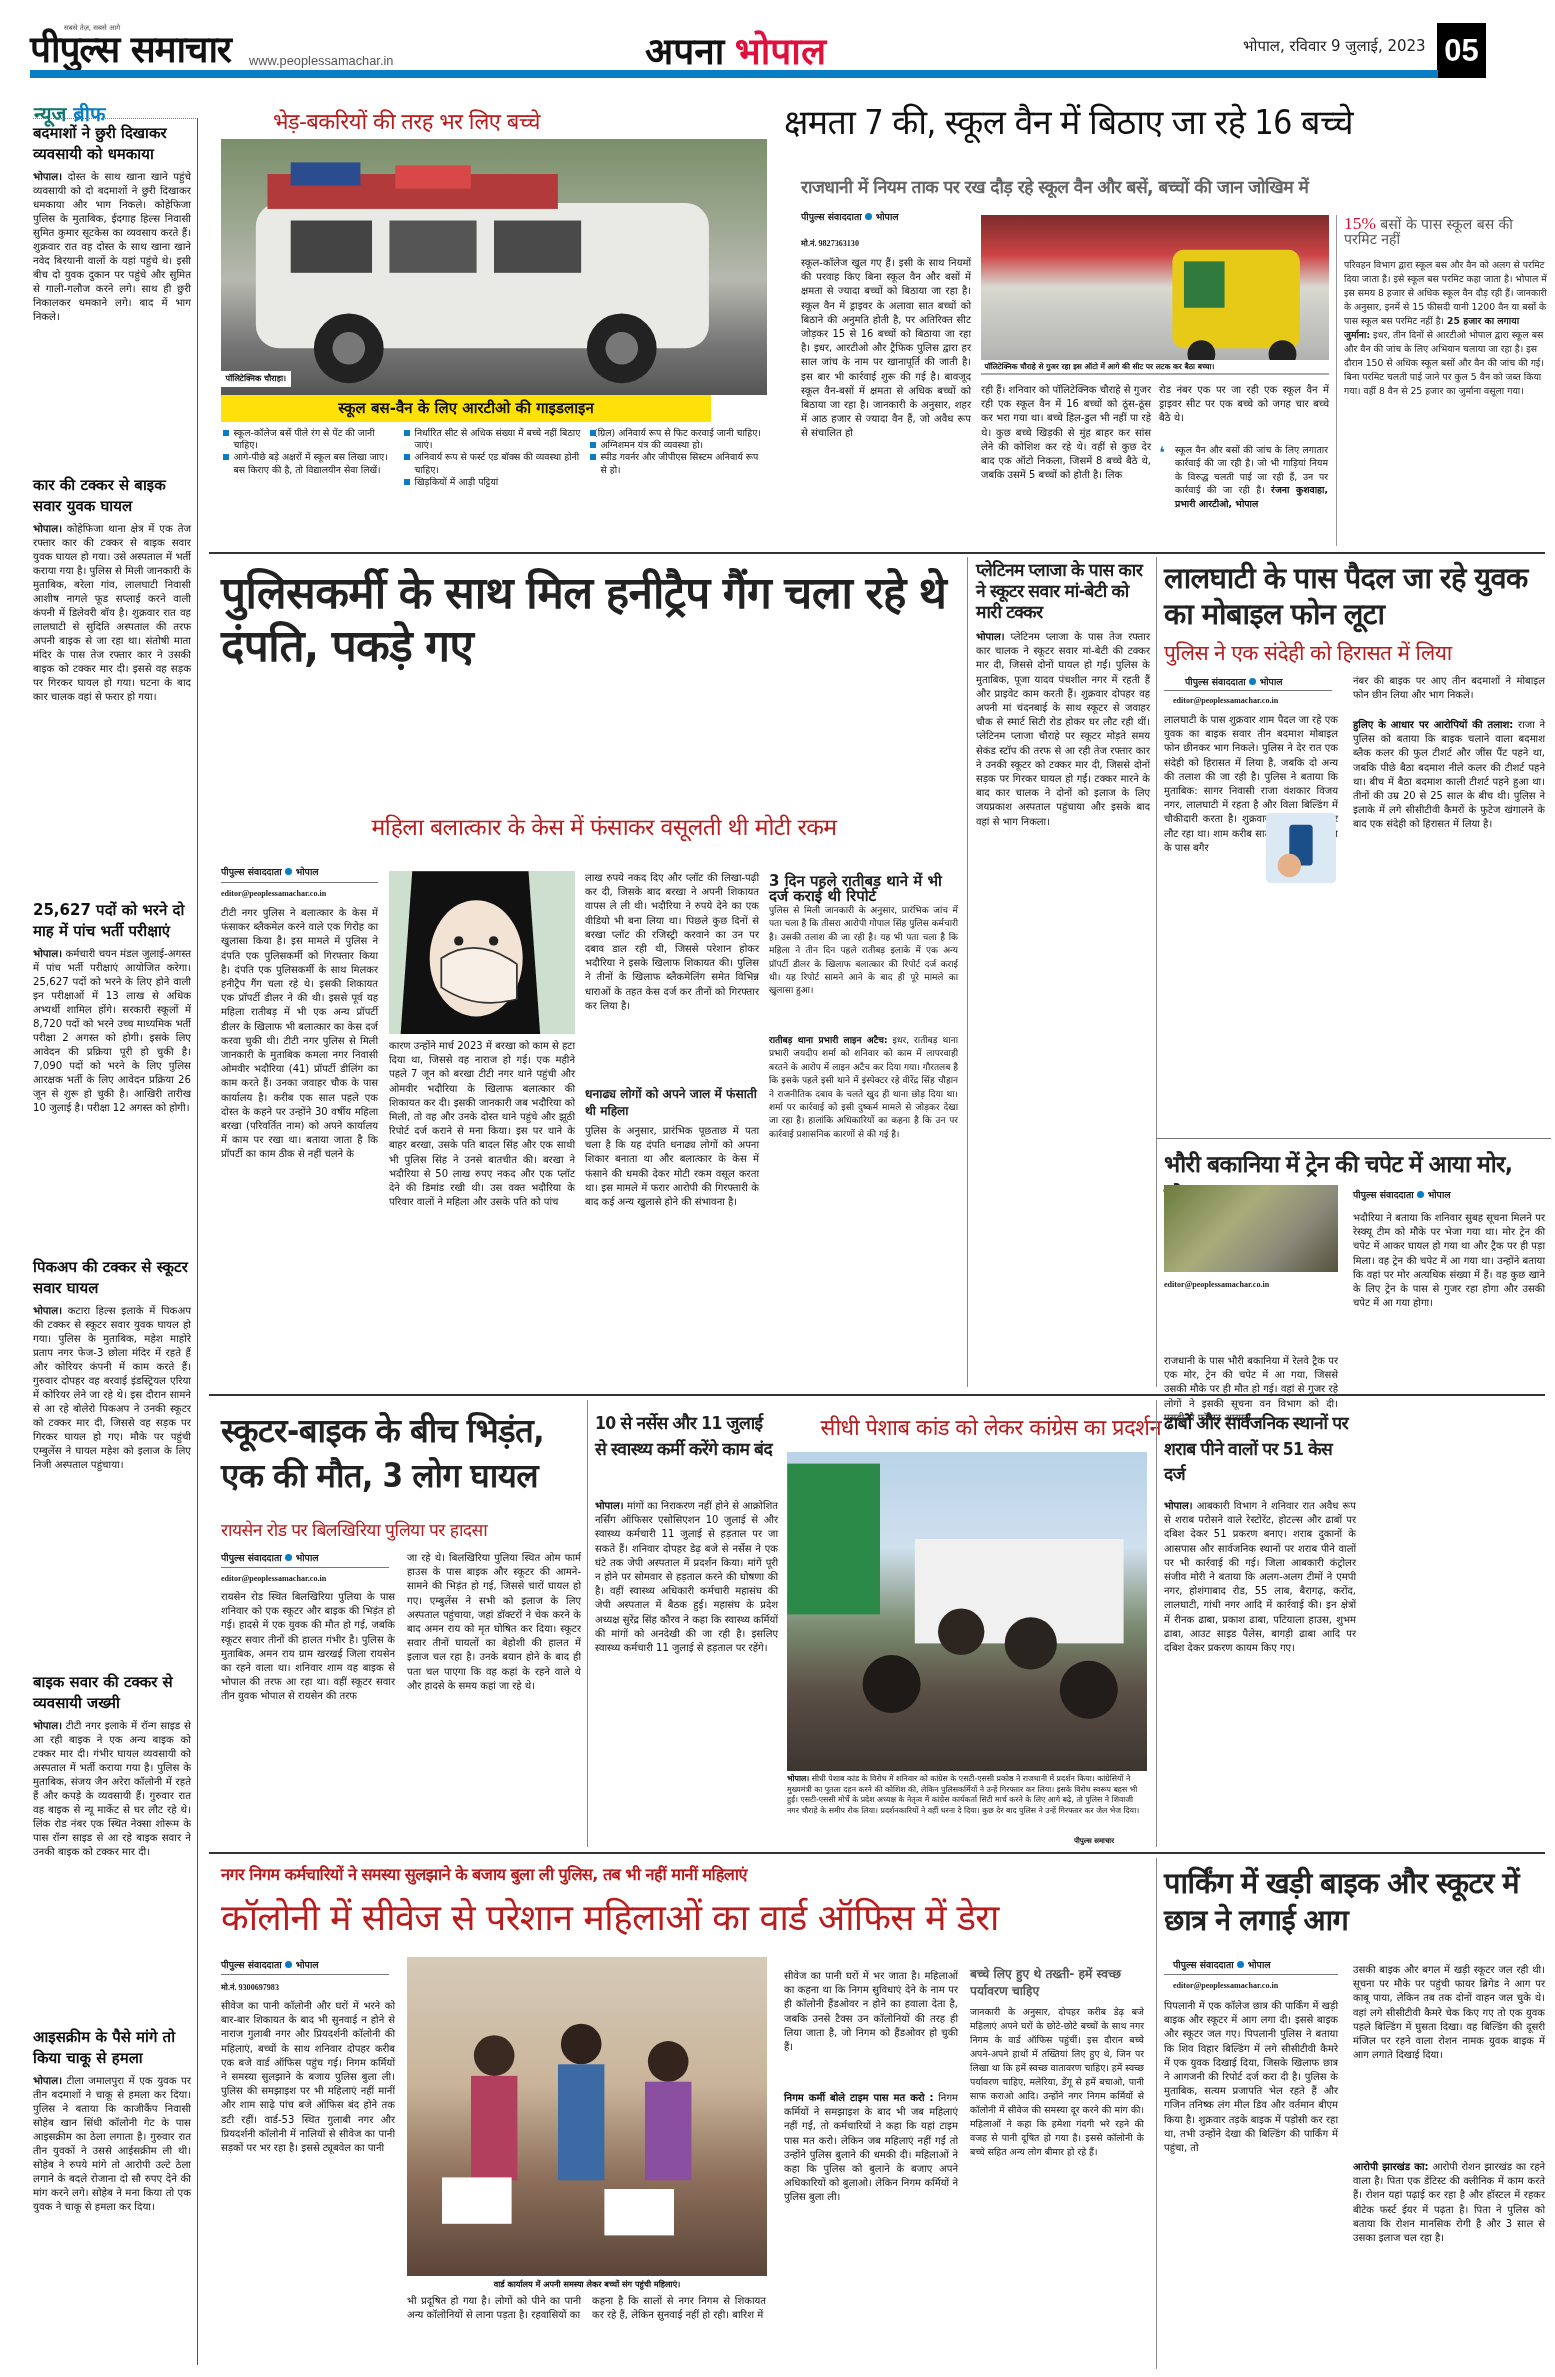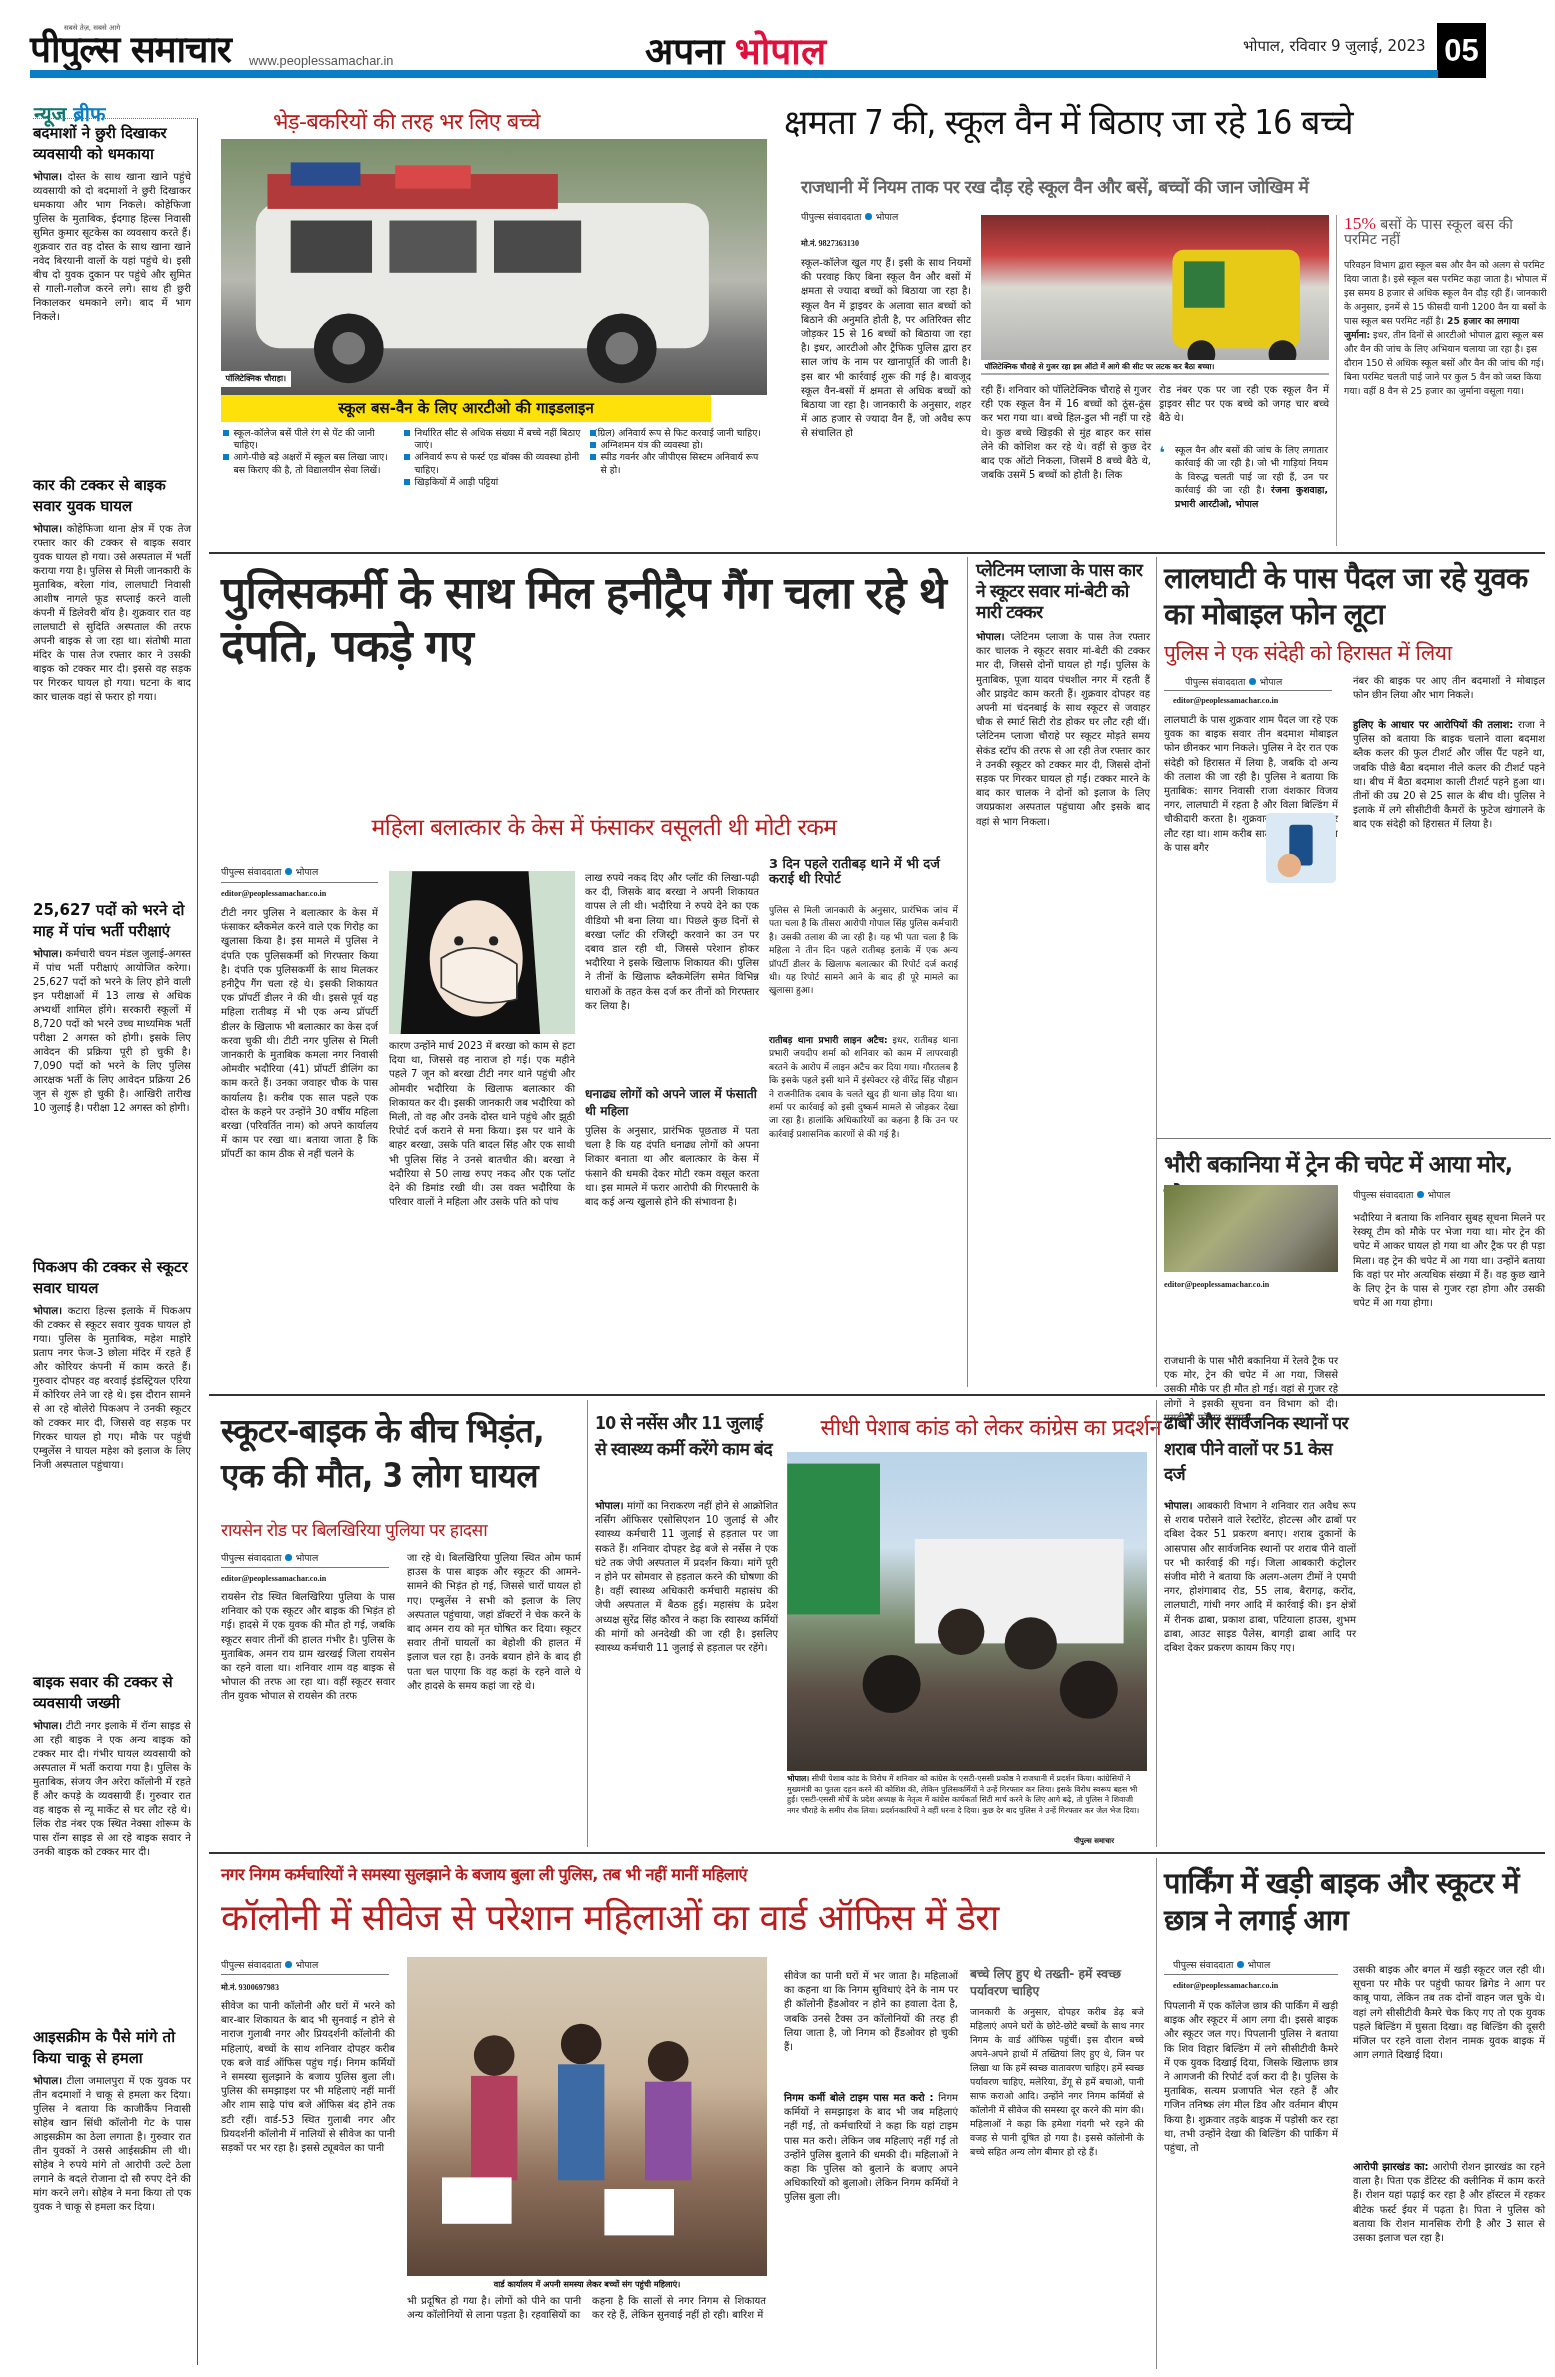--- a/index.html
+++ b/index.html
@@ -18,21 +18,21 @@
 .hrule{position:absolute;height:1.2px;background:#777}
 .brief-head{left:34px;top:100px;font-size:20px;font-weight:bold}
 .brief-head .r{color:#0f766e}.brief-head .bl{color:#0a7dc4}
 .brief{position:absolute;left:33px;width:158px}
 .brief h3{font-size:15px;font-weight:bold;line-height:21px;margin-bottom:4.6px;font-family:"DejaVu Sans",sans-serif}
 .brief p{font-size:10.2px;line-height:14px;text-align:justify}
 .brief p b{font-weight:bold}
 .hl{position:absolute;font-family:"DejaVu Sans Condensed","DejaVu Sans",sans-serif;font-weight:bold;color:#222;letter-spacing:-0.6px}
 .sub{position:absolute;font-family:"DejaVu Sans",sans-serif;color:#b91c1c;letter-spacing:-0.6px}
 .photo{position:absolute;overflow:hidden}
-.byline{position:absolute;font-size:9.3px;font-weight:normal;color:#222}
+.byline{position:absolute;font-size:9.3px;font-weight:bold;color:#222}
 .byline .dot{display:inline-block;width:7px;height:7px;border-radius:50%;background:#0a7dc4;margin:0 3.5px}
 .email{position:absolute;font-size:8.1px;color:#222;font-family:"Liberation Serif",serif;font-weight:bold}
 .col{position:absolute;font-size:10px;line-height:14.2px;text-align:justify;color:#111}
 .col b{font-weight:bold}
 .caption{position:absolute;font-size:8.1px;line-height:11px;color:#111;background:#fff}
 .guideline{position:absolute;background:#ffe10a;text-align:center;font-weight:bold;font-size:15px}
 .glist{position:absolute;font-size:9.3px;line-height:12.2px}
 .glist li{list-style:none;position:relative;padding-left:10.5px}
 .glist li:before{content:"";position:absolute;left:0;top:2.9px;width:5.8px;height:5.8px;background:#0a7dc4}
 .info-title{position:absolute;font-size:14px;font-weight:normal;color:#555;line-height:15px}
@@ -152,21 +152,21 @@
       <ellipse cx="150" cy="150" rx="80" ry="100" fill="#f2e3d5"></ellipse>
       <path d="M90 150 Q150 110 220 160 L220 220 Q150 240 90 200 Z" fill="#f8efe6" stroke="#333" stroke-width="3"></path>
       <circle cx="120" cy="120" r="8" fill="#222"></circle>
       <circle cx="180" cy="120" r="8" fill="#222"></circle>
     </svg>
 </div>
 <div class="col" style="left:389px;top:1039px;width:186px">कारण उन्होंने मार्च 2023 में बरखा को काम से हटा दिया था, जिससे वह नाराज हो गई। एक महीने पहले 7 जून को बरखा टीटी नगर थाने पहुंची और ओमवीर भदौरिया के खिलाफ बलात्कार की शिकायत कर दी। इसकी जानकारी जब भदौरिया को मिली, तो वह और उनके दोस्त थाने पहुंचे और झूठी रिपोर्ट दर्ज कराने से मना किया। इस पर थाने के बाहर बरखा, उसके पति बादल सिंह और एक साथी भी पुलिस सिंह ने उनसे बातचीत की। बरखा ने भदौरिया से 50 लाख रुपए नकद और एक प्लॉट देने की डिमांड रखी थी। उस वक्त भदौरिया के परिवार वालों ने महिला और उसके पति को पांच</div>
 <div class="col" style="left:585px;top:871px;width:174px">लाख रुपये नकद दिए और प्लॉट की लिखा-पढ़ी कर दी, जिसके बाद बरखा ने अपनी शिकायत वापस ले ली थी। भदौरिया ने रुपये देने का एक वीडियो भी बना लिया था। पिछले कुछ दिनों से बरखा प्लॉट की रजिस्ट्री करवाने का उन पर दबाव डाल रही थी, जिससे परेशान होकर भदौरिया ने इसके खिलाफ शिकायत की। पुलिस ने तीनों के खिलाफ ब्लैकमेलिंग समेत विभिन्न धाराओं के तहत केस दर्ज कर तीनों को गिरफ्तार कर लिया है।</div>
 <div class="sidehead" style="left:585px;top:1086px;width:174px">धनाढ्य लोगों को अपने जाल में फंसाती थी महिला</div>
 <div class="col" style="left:585px;top:1124px;width:174px">पुलिस के अनुसार, प्रारंभिक पूछताछ में पता चला है कि यह दंपति धनाढ्य लोगों को अपना शिकार बनाता था और बलात्कार के केस में फंसाने की धमकी देकर मोटी रकम वसूल करता था। इस मामले में फरार आरोपी की गिरफ्तारी के बाद कई अन्य खुलासे होने की संभावना है।</div>
-<div class="sidehead" style="left:769px;top:856px;width:189px;font-size:13px;line-height:15px">3 दिन पहले रातीबड़ थाने में भी दर्ज कराई थी रिपोर्ट</div>
+<div class="sidehead" style="left:769px;top:874px;width:189px;font-size:15px;line-height:15px">3 दिन पहले रातीबड़ थाने में भी दर्ज कराई थी रिपोर्ट</div>
 <div class="col" style="left:769px;top:904px;width:189px;font-size:9px;line-height:13.4px">पुलिस से मिली जानकारी के अनुसार, प्रारंभिक जांच में पता चला है कि तीसरा आरोपी गोपाल सिंह पुलिस कर्मचारी है। उसकी तलाश की जा रही है। यह भी पता चला है कि महिला ने तीन दिन पहले रातीबड़ इलाके में एक अन्य प्रॉपर्टी डीलर के खिलाफ बलात्कार की रिपोर्ट दर्ज कराई थी। यह रिपोर्ट सामने आने के बाद ही पूरे मामले का खुलासा हुआ।</div>
 <div class="col" style="left:769px;top:1034px;width:189px;font-size:9px;line-height:13.4px"><b>रातीबड़ थाना प्रभारी लाइन अटैच:</b><span> इधर, रातीबड़ थाना प्रभारी जयदीप शर्मा को शनिवार को काम में लापरवाही बरतने के आरोप में लाइन अटैच कर दिया गया। गौरतलब है कि इसके पहले इसी थाने में इंस्पेक्टर रहे वीरेंद्र सिंह चौहान ने राजनीतिक दबाव के चलते खुद ही थाना छोड़ दिया था। शर्मा पर कार्रवाई को इसी दुष्कर्म मामले से जोड़कर देखा जा रहा है। हालांकि अधिकारियों का कहना है कि उन पर कार्रवाई प्रशासनिक कारणों से की गई है।</span></div>
 
 <div class="vrule" style="left:967px;top:557px;height:830px;width:0.6px;background:#888"></div>
 
 <div class="hl" style="left:976px;top:560px;width:174px;font-size:17.4px;line-height:21px">प्लेटिनम प्लाजा के पास कार ने स्कूटर सवार मां-बेटी को मारी टक्कर</div>
 <div class="col" style="left:976px;top:630px;width:174px"><b>भोपाल।</b><span> प्लेटिनम प्लाजा के पास तेज रफ्तार कार चालक ने स्कूटर सवार मां-बेटी की टक्कर मार दी, जिससे दोनों घायल हो गईं। पुलिस के मुताबिक, पूजा यादव पंचशील नगर में रहती हैं और प्राइवेट काम करती हैं। शुक्रवार दोपहर वह अपनी मां चंदनबाई के साथ स्कूटर से जवाहर चौक से स्मार्ट सिटी रोड होकर घर लौट रही थीं। प्लेटिनम प्लाजा चौराहे पर स्कूटर मोड़ते समय सेकंड स्टॉप की तरफ से आ रही तेज रफ्तार कार ने उनकी स्कूटर को टक्कर मार दी, जिससे दोनों सड़क पर गिरकर घायल हो गईं। टक्कर मारने के बाद कार चालक ने दोनों को इलाज के लिए जयप्रकाश अस्पताल पहुंचाया और इसके बाद वहां से भाग निकला।</span></div>
 
 <div class="vrule" style="left:1156px;top:557px;height:830px;width:0.6px;background:#888"></div>
 

